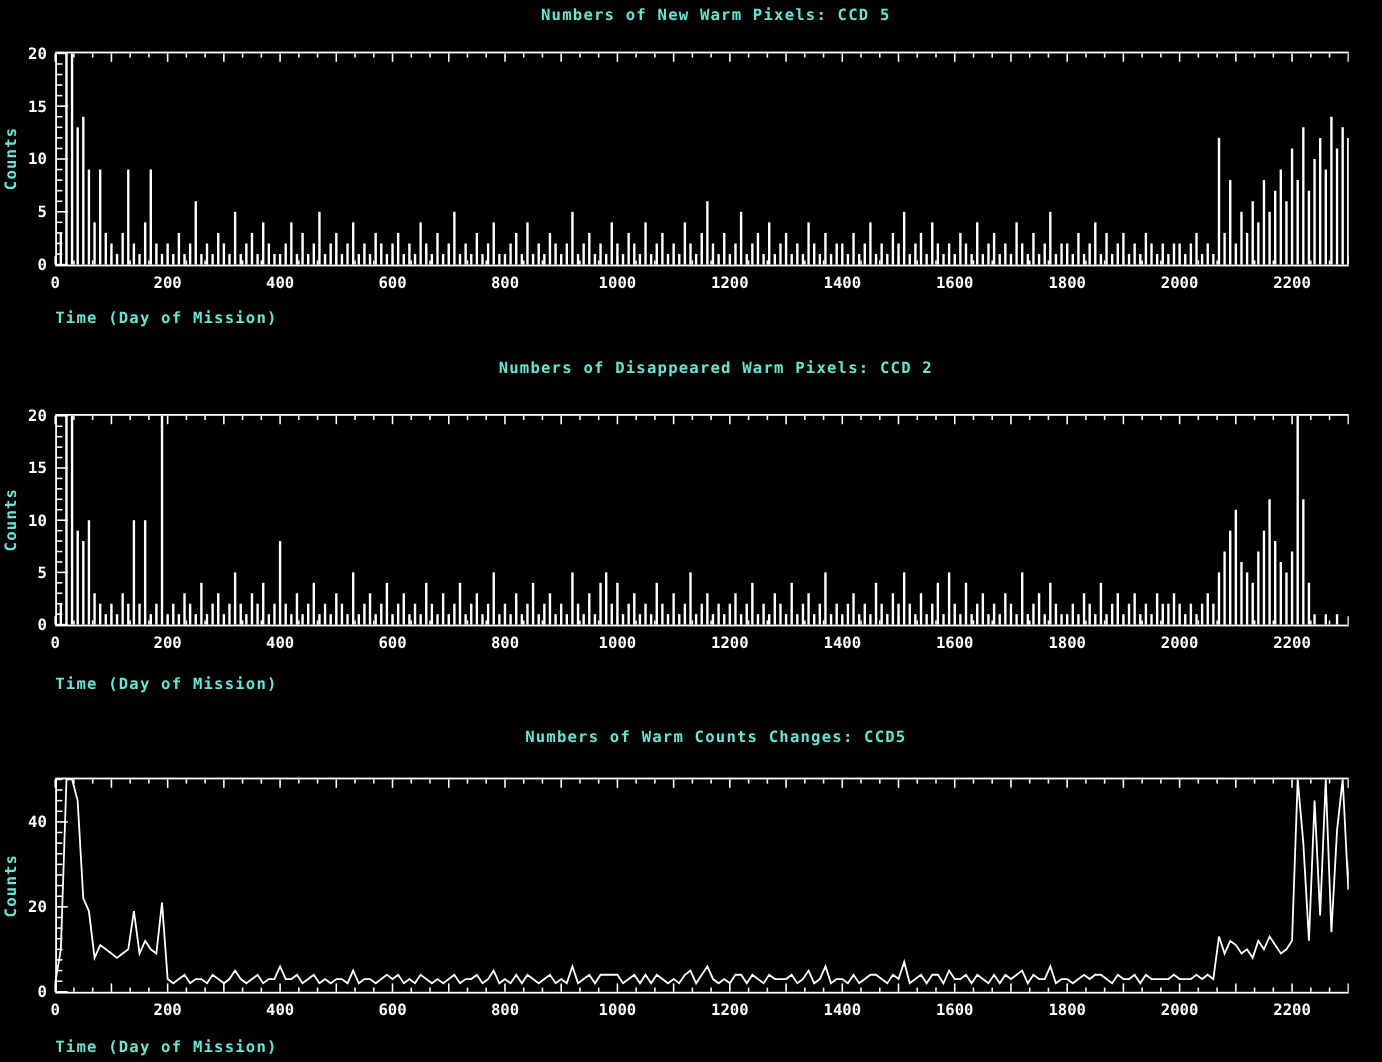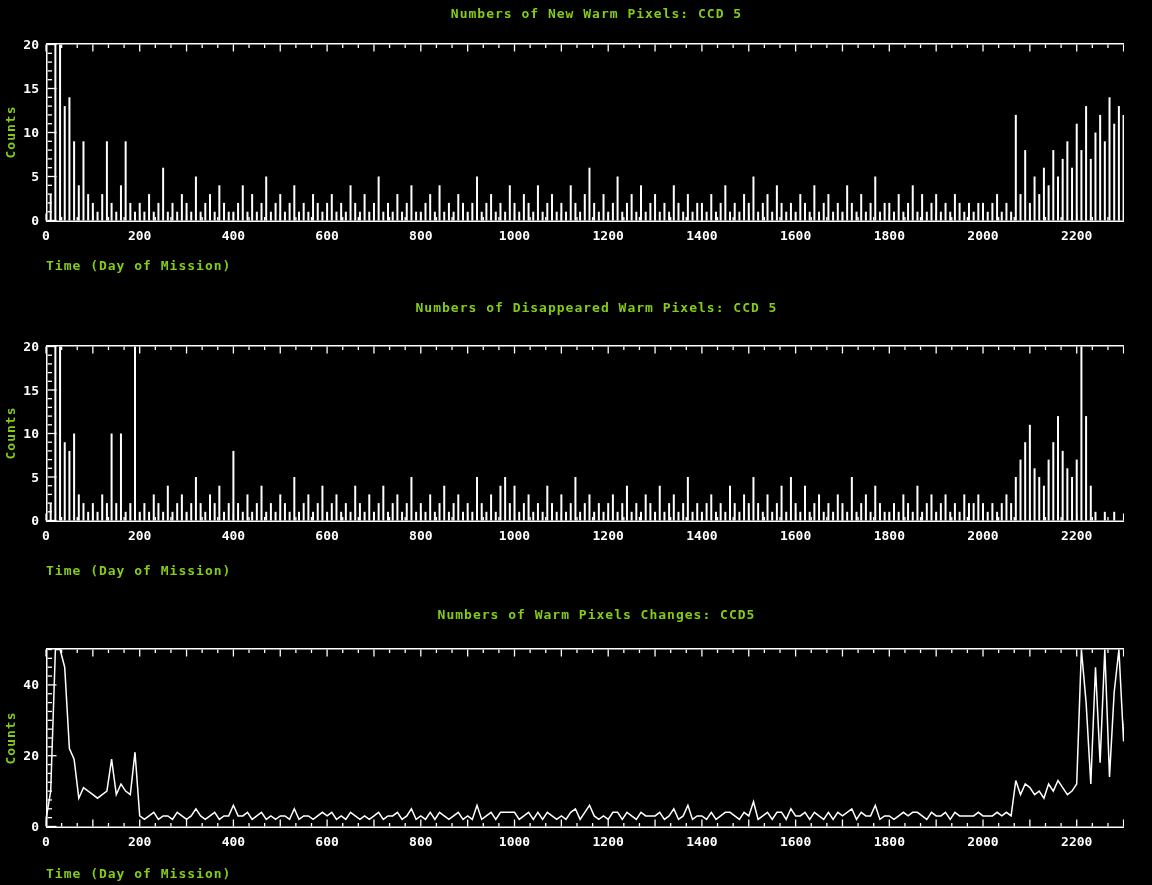--- a/index.html
+++ b/index.html
@@ -1,17 +1,17 @@
 <!DOCTYPE html>
 <html><head>
 <meta charset="utf-8">
 <style>
   html,body{margin:0;padding:0;background:#000;}
   #root{
-    position:relative;width:1124px;height:885px;background:#000;color:#84cc16;
+    position:relative;width:1124px;height:885px;background:#000;color:#5eead4;
     font-family:"DejaVu Sans Mono","Liberation Mono",monospace;overflow:hidden;
   }
   .chart-title{
     position:absolute;left:46px;width:1101px;text-align:center;
     font-size:13px;font-weight:bold;letter-spacing:1px;white-space:nowrap;
   }
   .x-axis-title{
     position:absolute;left:46px;width:1101px;
     font-size:13px;font-weight:bold;letter-spacing:1px;white-space:nowrap;
   }
@@ -472,21 +472,21 @@
         <line x1="1123.5744680851064" y1="177.5" x2="1123.5744680851064" y2="71.9"></line>
         <line x1="1128.259574468085" y1="177.5" x2="1128.259574468085" y2="54.30000000000001"></line>
         <line x1="1132.9446808510638" y1="177.5" x2="1132.9446808510638" y2="63.099999999999994"></line>
         <line x1="1137.6297872340426" y1="177.5" x2="1137.6297872340426" y2="71.9"></line>
         <line x1="1142.3148936170212" y1="177.5" x2="1142.3148936170212" y2="54.30000000000001"></line>
         <line x1="1147" y1="177.5" x2="1147" y2="63.099999999999994"></line>
       </g>
     </svg>
   <div class="x-axis-title" style="top:258px">Time (Day of Mission)</div>
 
-  <div class="chart-title" style="top:300px">Numbers of Disappeared Warm Pixels: CCD 5</div>
+  <div class="chart-title" style="top:300px">Numbers of Disappeared Warm Pixels: CCD 2</div>
   <div class="y-axis-title" style="top:433px">Counts</div>
   <svg class="chart" style="top:345px" width="1152" height="177">
       <rect x="46.75" y="0.75" width="1099.5" height="175.5" fill="none" stroke="#ffffff" stroke-width="1.5"></rect>
       <g stroke="#ffffff" stroke-width="1.3">
         <line x1="46" y1="175.5" x2="46" y2="168.5"></line>
         <line x1="46" y1="1.5" x2="46" y2="8.5"></line>
         <line x1="61.61702127659575" y1="175.5" x2="61.61702127659575" y2="172"></line>
         <line x1="61.61702127659575" y1="1.5" x2="61.61702127659575" y2="5"></line>
         <line x1="77.2340425531915" y1="175.5" x2="77.2340425531915" y2="172"></line>
         <line x1="77.2340425531915" y1="1.5" x2="77.2340425531915" y2="5"></line>
@@ -915,21 +915,21 @@
         <line x1="1095.463829787234" y1="175.5" x2="1095.463829787234" y2="166.8"></line>
         <line x1="1104.8340425531915" y1="175.5" x2="1104.8340425531915" y2="166.8"></line>
         <line x1="1114.2042553191488" y1="175.5" x2="1114.2042553191488" y2="166.8"></line>
         <line x1="1128.259574468085" y1="175.5" x2="1128.259574468085" y2="166.8"></line>
         <line x1="1142.3148936170212" y1="175.5" x2="1142.3148936170212" y2="158.1"></line>
         <line x1="1147" y1="175.5" x2="1147" y2="166.8"></line>
       </g>
     </svg>
   <div class="x-axis-title" style="top:563px">Time (Day of Mission)</div>
 
-  <div class="chart-title" style="top:607px">Numbers of Warm Pixels Changes: CCD5</div>
+  <div class="chart-title" style="top:607px">Numbers of Warm Counts Changes: CCD5</div>
   <div class="y-axis-title" style="top:738px">Counts</div>
   <svg class="chart" style="top:648px" width="1152" height="180">
       <rect x="46.75" y="0.75" width="1099.5" height="178.5" fill="none" stroke="#ffffff" stroke-width="1.5"></rect>
       <g stroke="#ffffff" stroke-width="1.3">
         <line x1="46" y1="178.5" x2="46" y2="171.5"></line>
         <line x1="46" y1="1.5" x2="46" y2="8.5"></line>
         <line x1="61.61702127659575" y1="178.5" x2="61.61702127659575" y2="175"></line>
         <line x1="61.61702127659575" y1="1.5" x2="61.61702127659575" y2="5"></line>
         <line x1="77.2340425531915" y1="178.5" x2="77.2340425531915" y2="175"></line>
         <line x1="77.2340425531915" y1="1.5" x2="77.2340425531915" y2="5"></line>

